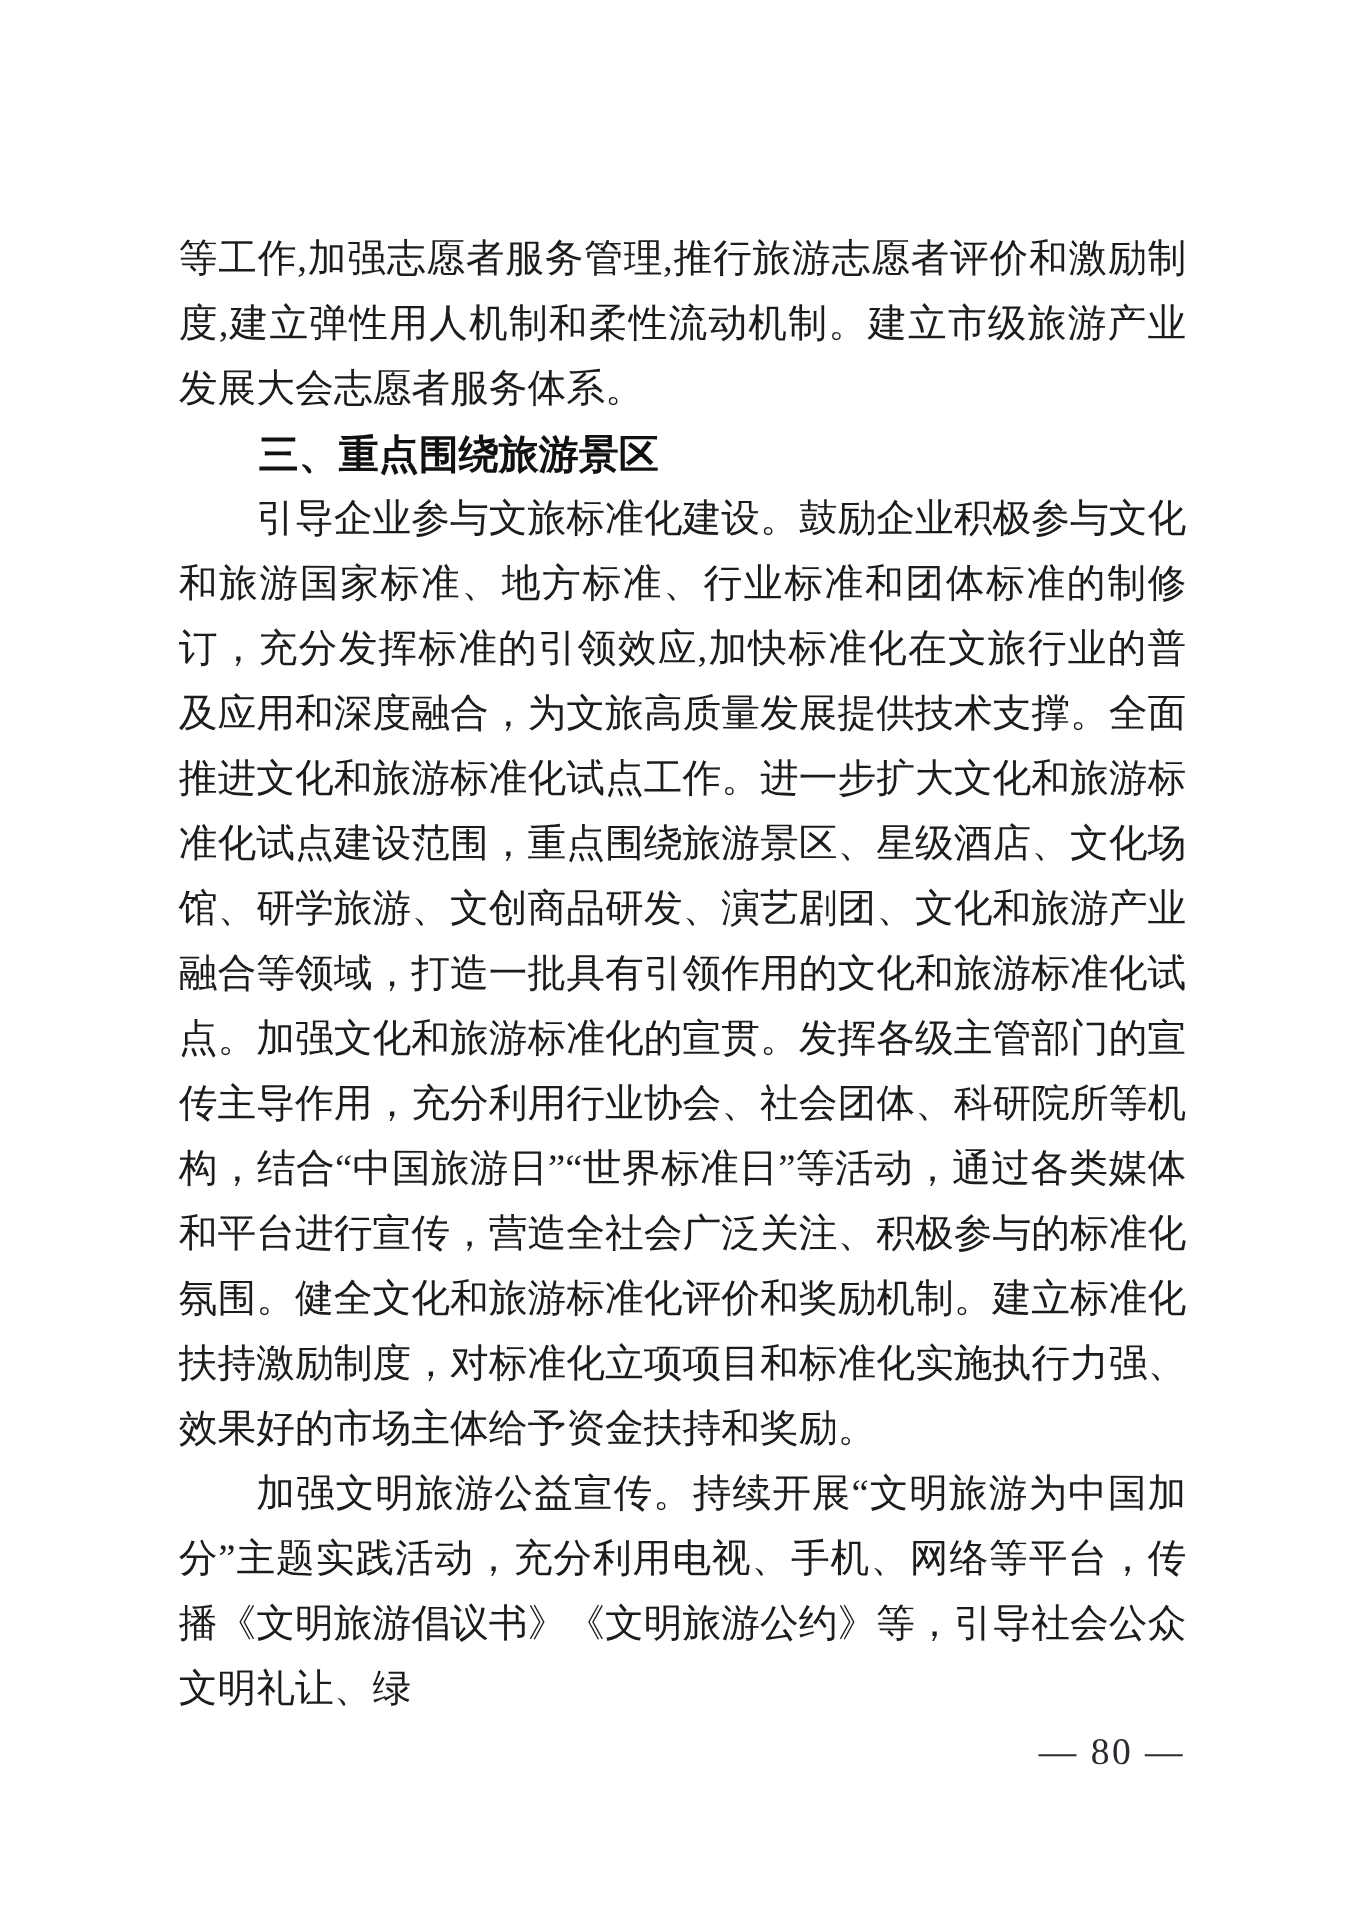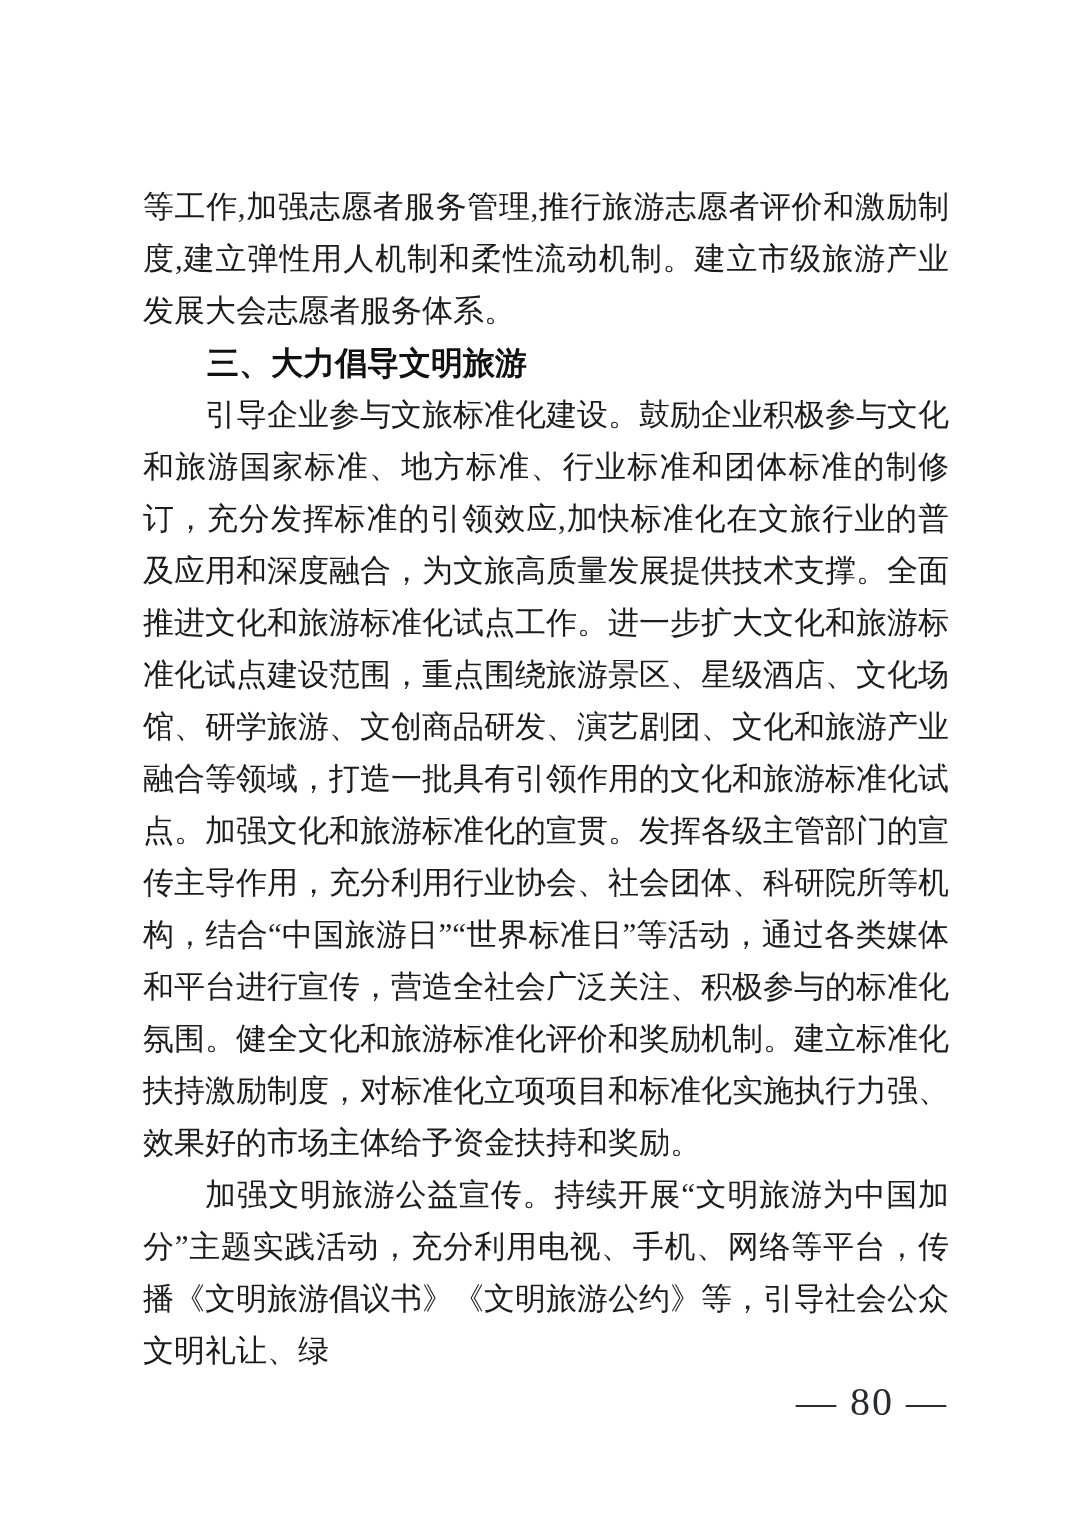--- a/index.html
+++ b/index.html
@@ -45,38 +45,38 @@
     font-family: "Liberation Sans", "DejaVu Sans", sans-serif;
     font-weight: 700;
     font-size: 32px;
     line-height: 52px;
     color: #111111;
   }
   .page-number {
     position: absolute;
     right: 132px;
     top: 1384px;
-    font-size: 40px;
+    font-size: 30px;
     line-height: 36px;
     color: #2a2a33;
     font-family: "Liberation Serif", "DejaVu Serif", serif;
     letter-spacing: 2px;
     white-space: nowrap;
   }
 </style>
 </head>
 <body>
 
 <div class="page">
 
   <div class="content">
 
     <p class="para continued">等工作,加强志愿者服务管理,推行旅游志愿者评价和激励制度,建立弹性用人机制和柔性流动机制。建立市级旅游产业发展大会志愿者服务体系。</p>
 
-    <h3 class="heading">三、大力倡导文明旅游</h3>
+    <h3 class="heading">三、重点围绕旅游景区</h3>
 
     <p class="para">引导企业参与文旅标准化建设。鼓励企业积极参与文化和旅游国家标准、地方标准、行业标准和团体标准的制修订，充分发挥标准的引领效应,加快标准化在文旅行业的普及应用和深度融合，为文旅高质量发展提供技术支撑。全面推进文化和旅游标准化试点工作。进一步扩大文化和旅游标准化试点建设范围，重点围绕旅游景区、星级酒店、文化场馆、研学旅游、文创商品研发、演艺剧团、文化和旅游产业融合等领域，打造一批具有引领作用的文化和旅游标准化试点。加强文化和旅游标准化的宣贯。发挥各级主管部门的宣传主导作用，充分利用行业协会、社会团体、科研院所等机构，结合“中国旅游日”“世界标准日”等活动，通过各类媒体和平台进行宣传，营造全社会广泛关注、积极参与的标准化氛围。健全文化和旅游标准化评价和奖励机制。建立标准化扶持激励制度，对标准化立项项目和标准化实施执行力强、效果好的市场主体给予资金扶持和奖励。</p>
 
 
     <p class="para">加强文明旅游公益宣传。持续开展“文明旅游为中国加分”主题实践活动，充分利用电视、手机、网络等平台，传播《文明旅游倡议书》《文明旅游公约》等，引导社会公众文明礼让、绿</p>
 
   </div>
 
   <div class="page-number">— 80 —</div>
 

